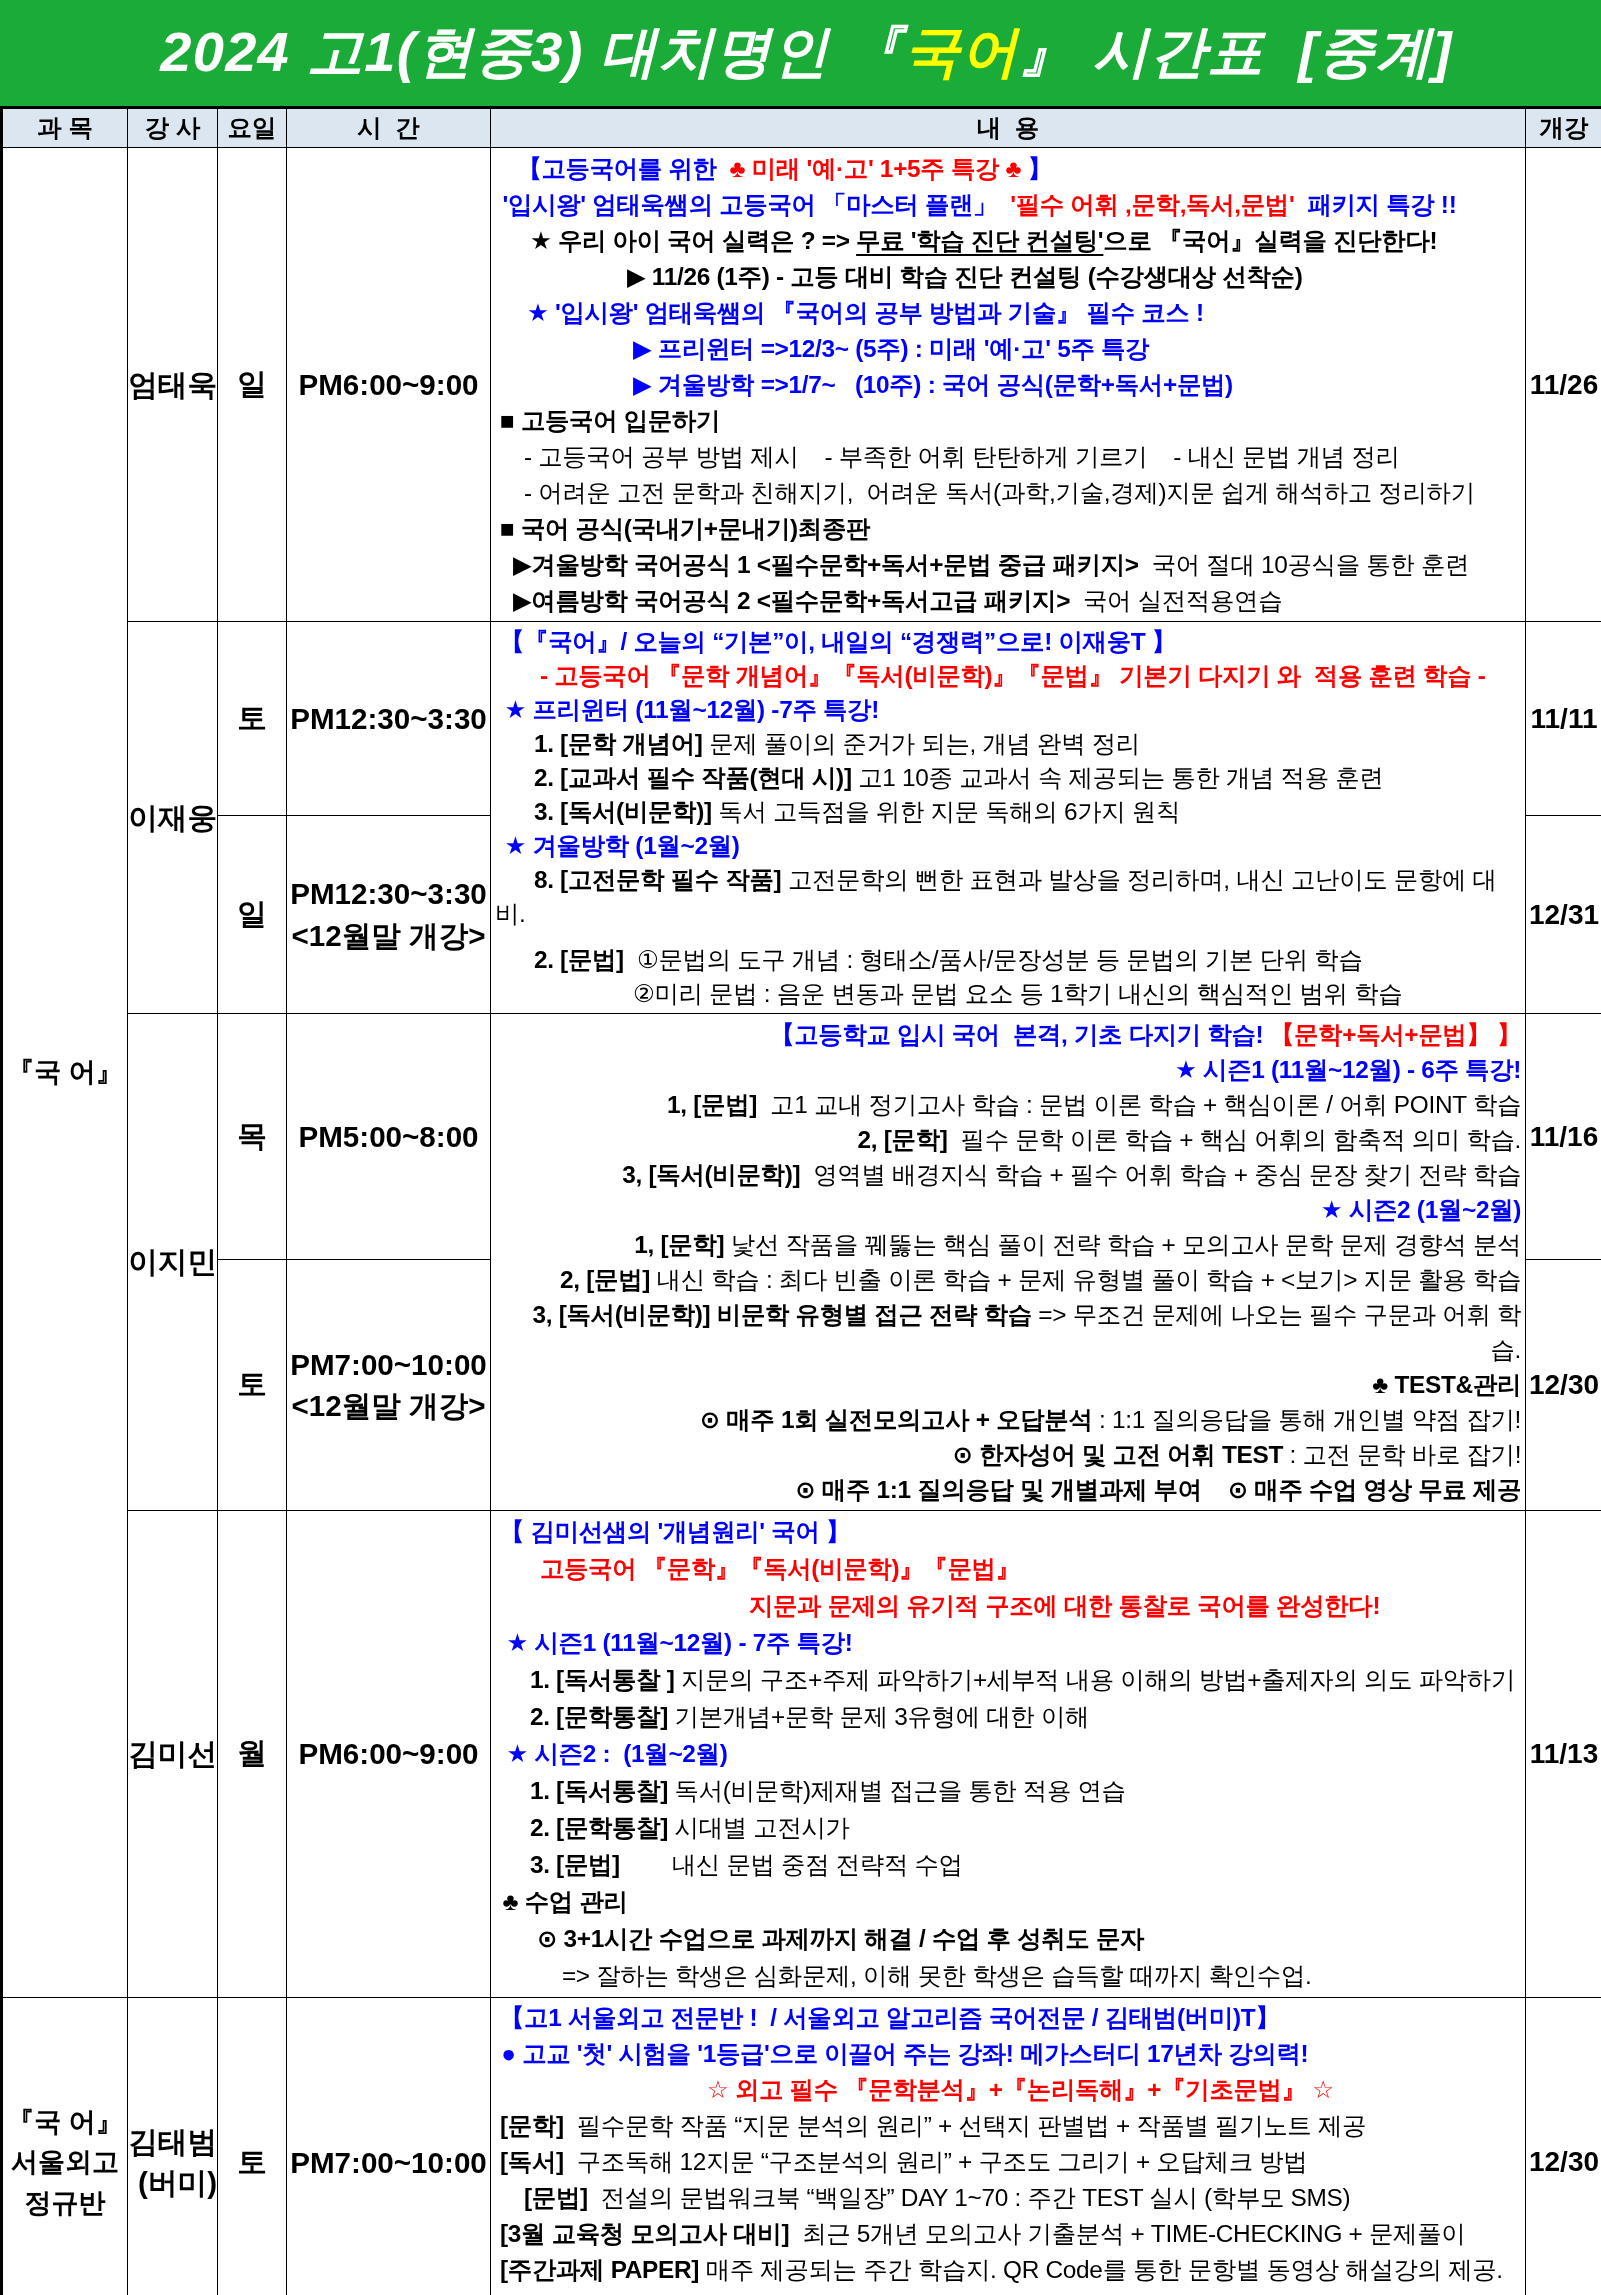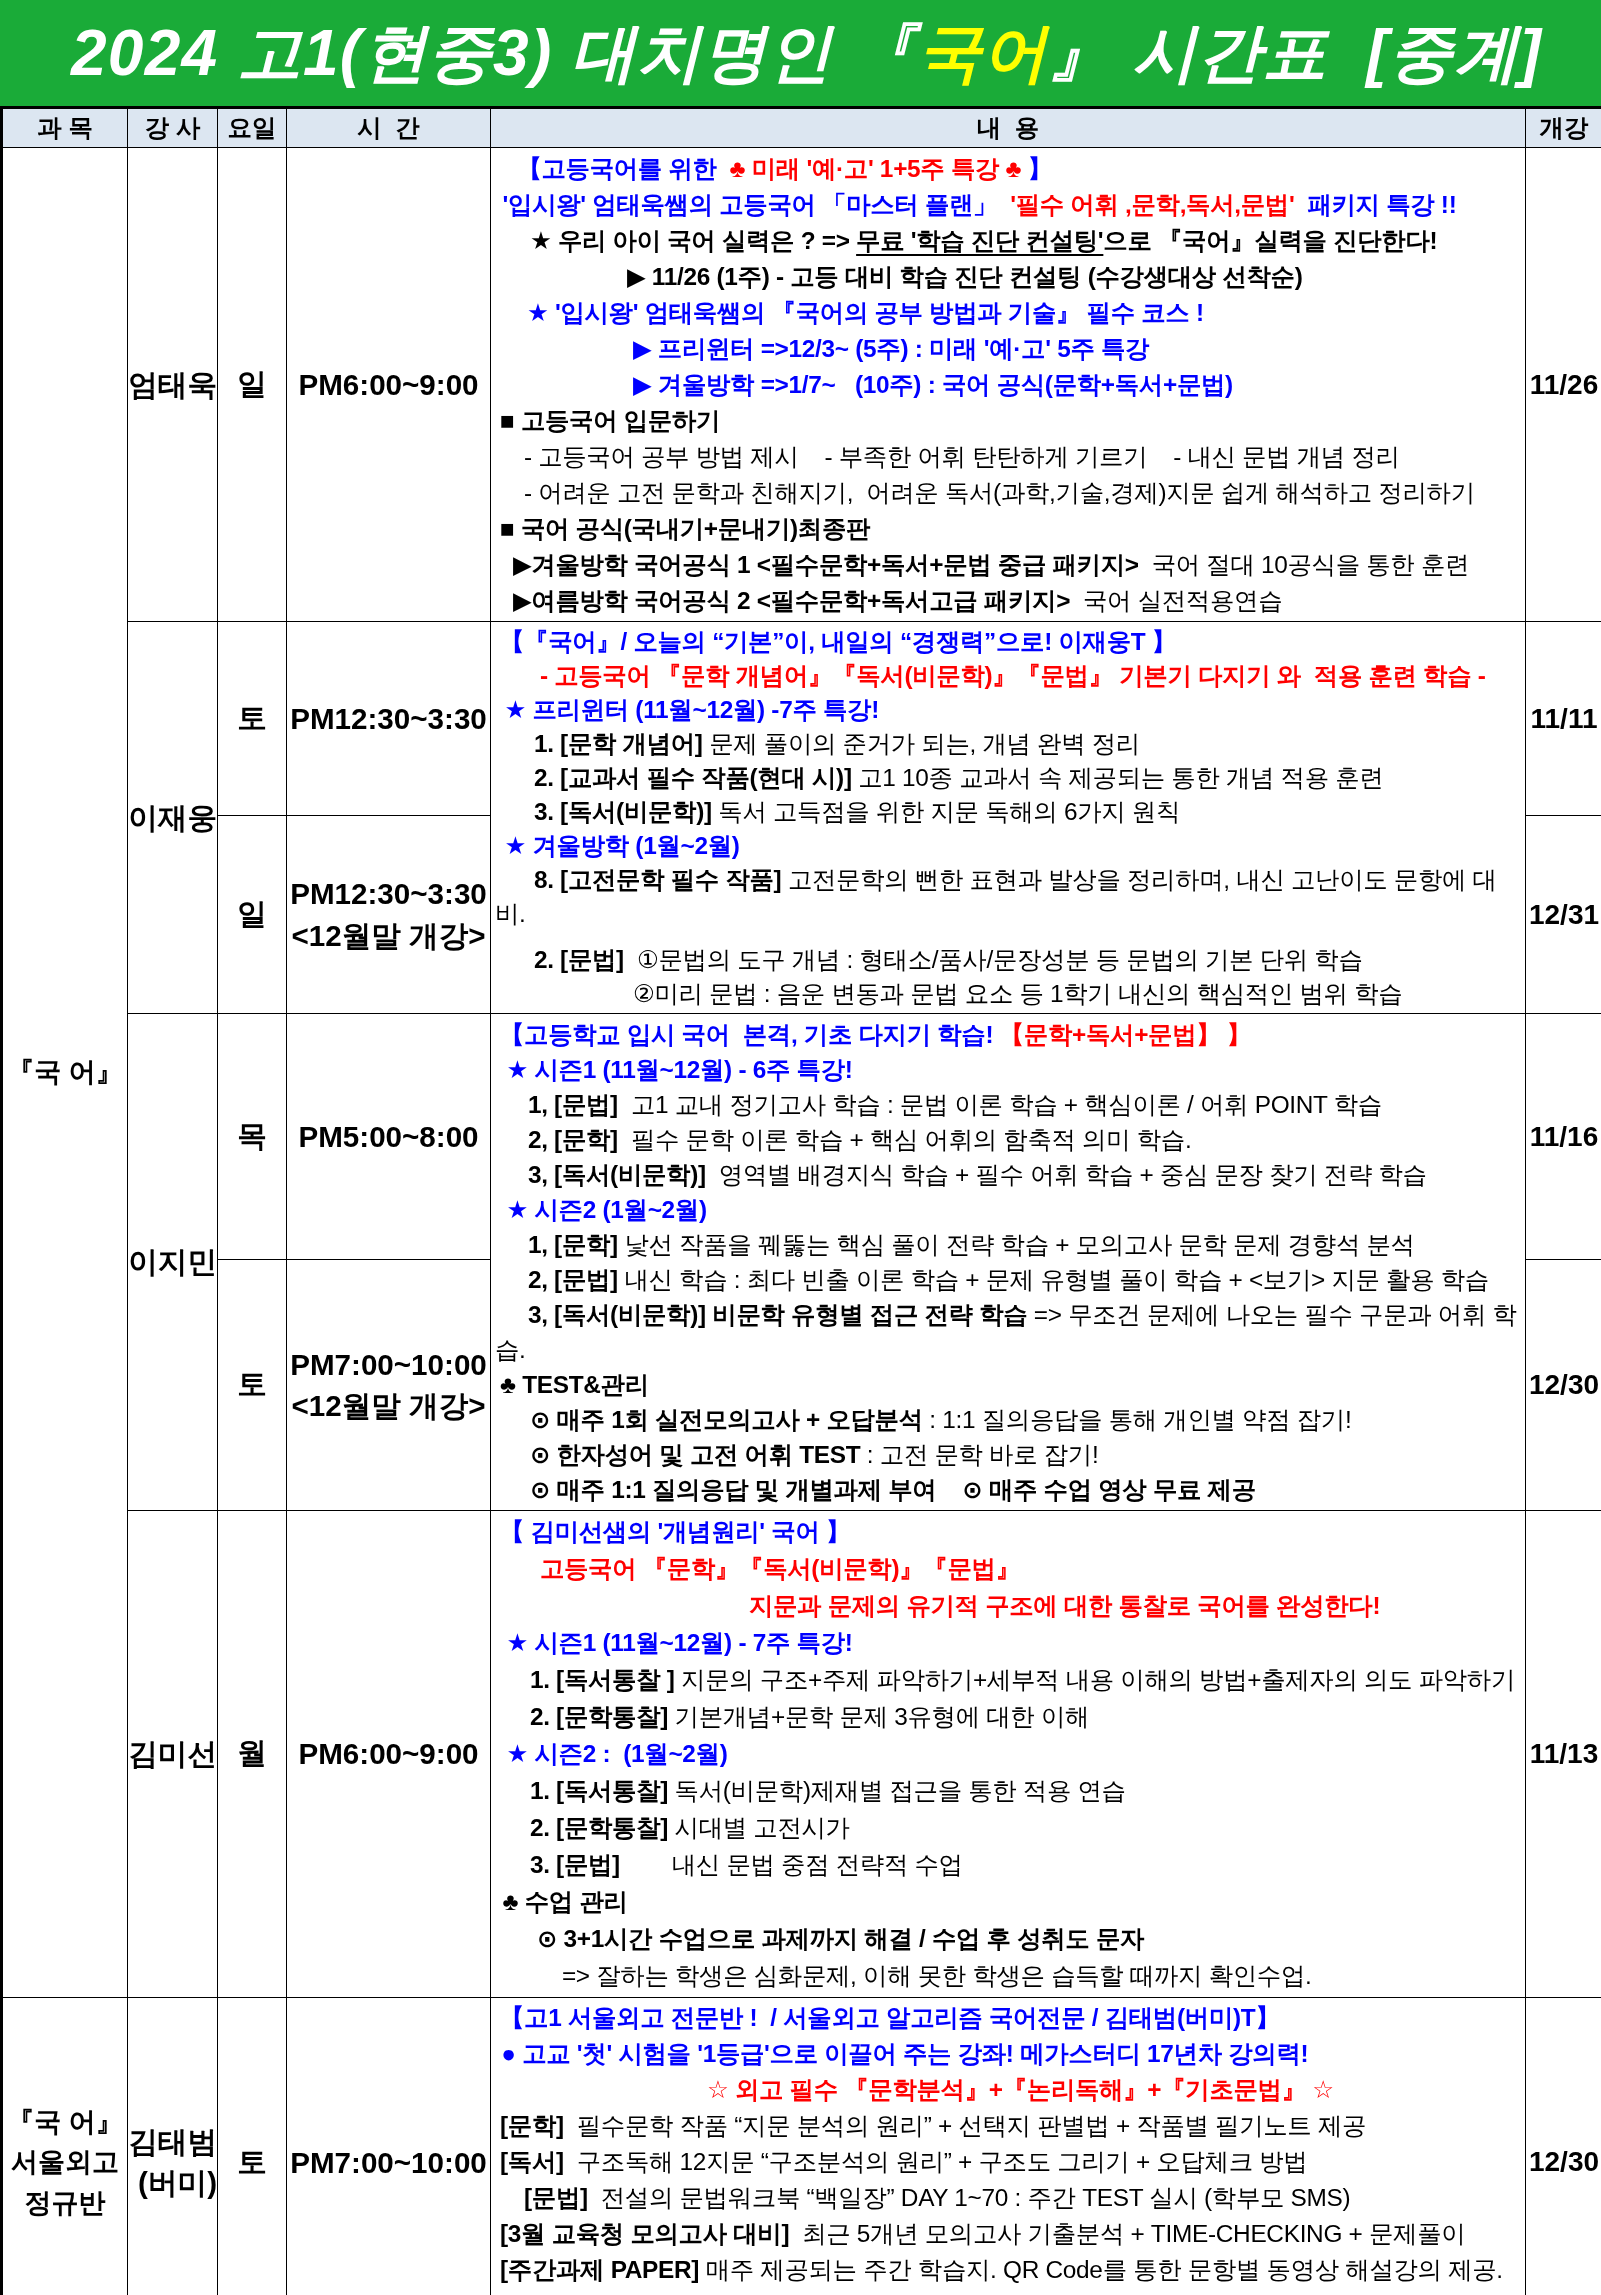--- a/index.html
+++ b/index.html
@@ -1,37 +1,37 @@
 <!DOCTYPE html>
 <html style="font-size:10.3px"><head>
 <meta charset="utf-8">
 <style>
   html,body{margin:0;padding:0;background:#ffffff;}
   body{width:1601px;height:2295px;font-family:"Liberation Sans","DejaVu Sans",sans-serif;overflow:hidden;}
 
   
   .banner{height:106px;background:#1aab38;display:flex;align-items:center;justify-content:center;
-          font-weight:bold;font-style:italic;font-size:64px;color:#ffffff;letter-spacing:1.3px;white-space:pre;padding-left:12px;}
+          font-weight:bold;font-style:italic;font-size:56px;color:#ffffff;letter-spacing:1.3px;white-space:pre;padding-left:12px;}
   .banner .yellow{color:#ffff00;}
 
   
   table{border-collapse:collapse;table-layout:fixed;width:1601px;box-sizing:border-box;border:3.9px solid #000;}
   td,th{border:1.9px solid #000;padding:0;box-sizing:border-box;overflow:hidden;}
   thead th{background:#dce6f1;font-size:24.4px;font-weight:bold;color:#000;white-space:pre;}
 
   .c-subject{font-size:27px;font-weight:bold;text-align:center;vertical-align:middle;line-height:1.5;}
   .c-teacher{font-size:29.6px;font-weight:bold;text-align:right;vertical-align:middle;line-height:1.4;}
   .c-day{font-size:29.6px;font-weight:bold;text-align:center;vertical-align:middle;}
   .c-time{font-size:29.6px;font-weight:bold;text-align:center;vertical-align:middle;line-height:1.4;white-space:pre;}
   .c-start{font-size:28px;font-weight:bold;text-align:center;vertical-align:middle;}
   .c-content{vertical-align:middle;padding:2.6px 3.9px;}
 
   .line{white-space:pre;font-size:24.4px;line-height:36px;letter-spacing:-0.3px;color:#000;}
   .lh53 .line{line-height:34px;}
-  .lh54 .line{line-height:35px;}
+  .lh54 .line{line-height:35px;text-align:right;}
   .lh56 .line{line-height:36px;}
   .lh57 .line{line-height:37px;}
 
   .c-k{color:#000000;}
   .c-b{color:#0000ff;}
   .c-r{color:#ff0000;}
   .bold{font-weight:bold;}
   .und{text-decoration:underline;text-underline-offset:4.5px;}
 </style>
 </head>

